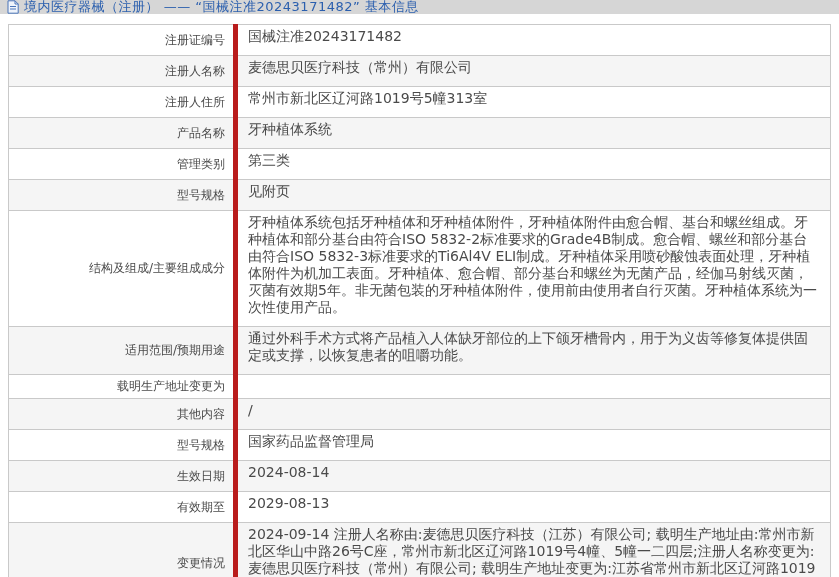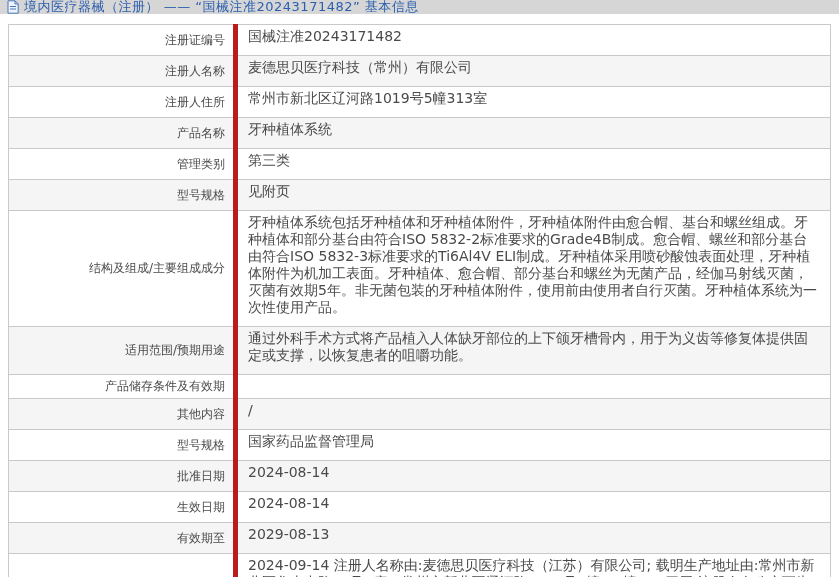--- a/index.html
+++ b/index.html
@@ -92,34 +92,30 @@
     </tr>
     <tr>
       <td class="label">结构及组成/主要组成成分</td>
       <td class="value">牙种植体系统包括牙种植体和牙种植体附件，牙种植体附件由愈合帽、基台和螺丝组成。牙种植体和部分基台由符合ISO 5832-2标准要求的Grade4B制成。愈合帽、螺丝和部分基台由符合ISO 5832-3标准要求的Ti6Al4V ELI制成。牙种植体采用喷砂酸蚀表面处理，牙种植体附件为机加工表面。牙种植体、愈合帽、部分基台和螺丝为无菌产品，经伽马射线灭菌，灭菌有效期5年。非无菌包装的牙种植体附件，使用前由使用者自行灭菌。牙种植体系统为一次性使用产品。</td>
     </tr>
     <tr>
       <td class="label">适用范围/预期用途</td>
       <td class="value">通过外科手术方式将产品植入人体缺牙部位的上下颌牙槽骨内，用于为义齿等修复体提供固定或支撑，以恢复患者的咀嚼功能。</td>
     </tr>
     <tr>
-      <td class="label">产品储存条件及有效期</td>
+      <td class="label">载明生产地址变更为</td>
       <td class="value"></td>
     </tr>
     <tr>
       <td class="label">其他内容</td>
       <td class="value">/</td>
     </tr>
     <tr>
       <td class="label">型号规格</td>
       <td class="value">国家药品监督管理局</td>
-    </tr>
-    <tr>
-      <td class="label">批准日期</td>
-      <td class="value">2024-08-14</td>
     </tr>
     <tr>
       <td class="label">生效日期</td>
       <td class="value">2024-08-14</td>
     </tr>
     <tr>
       <td class="label">有效期至</td>
       <td class="value">2029-08-13</td>
     </tr>
     <tr>

